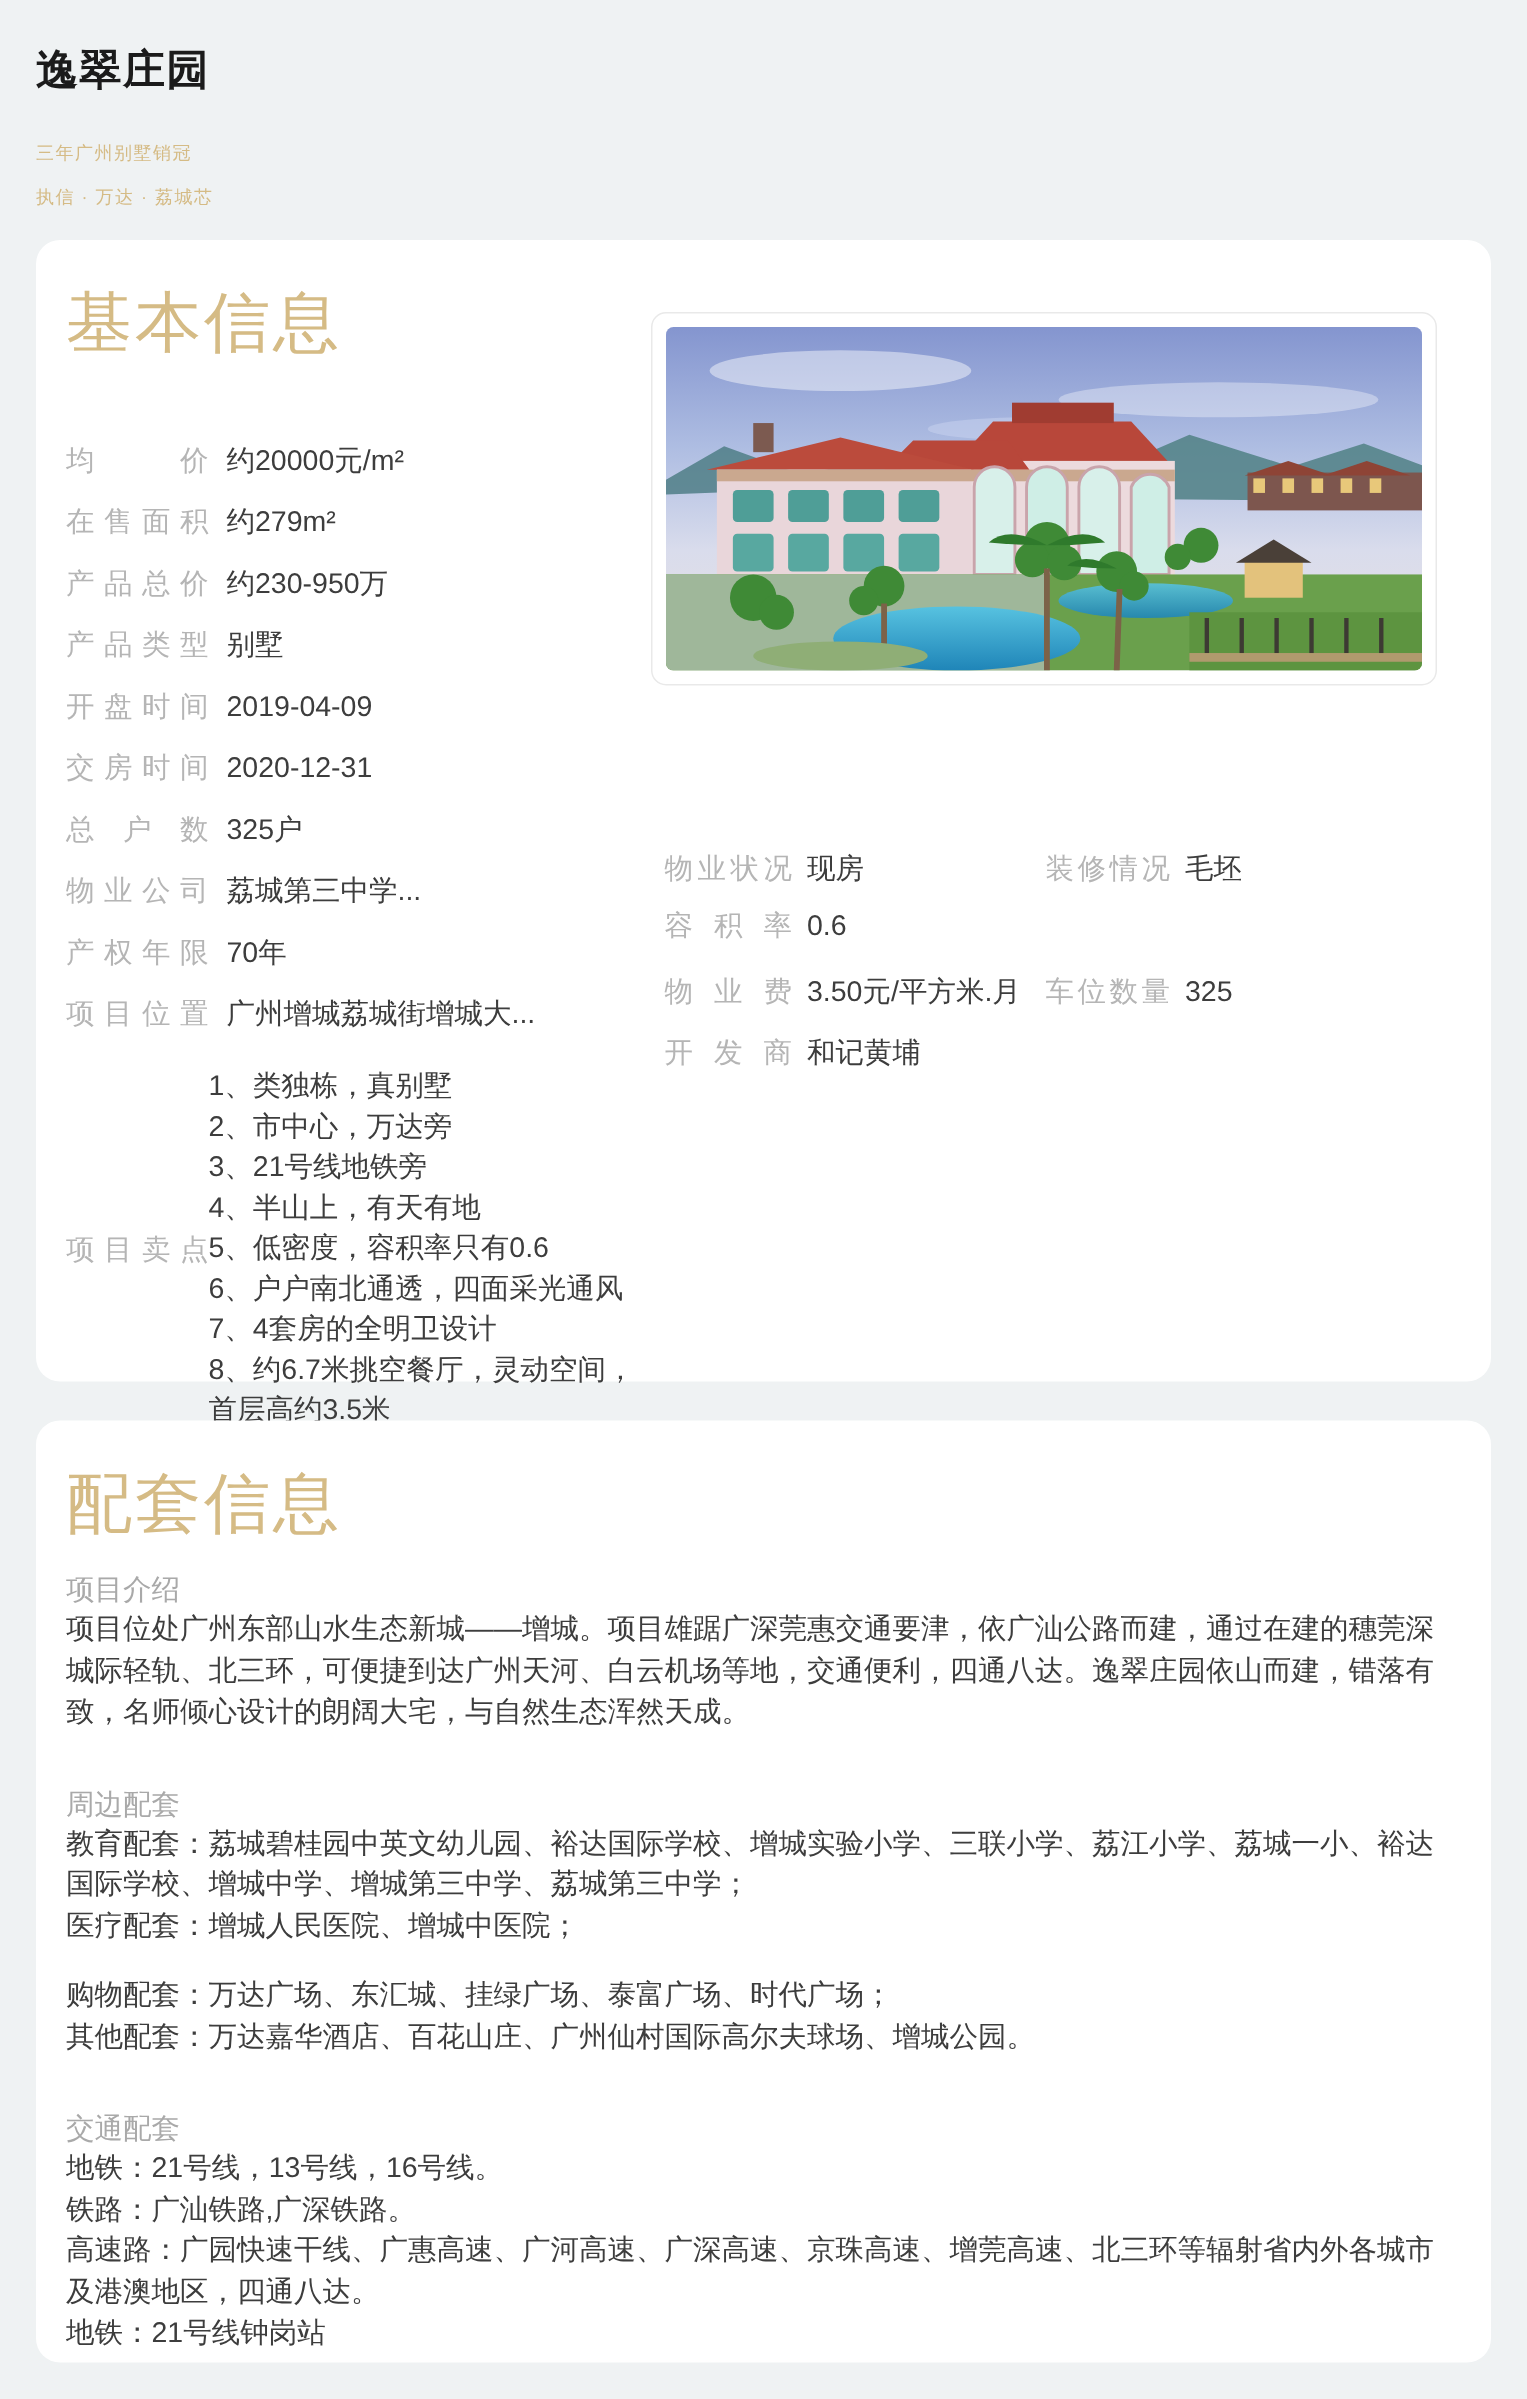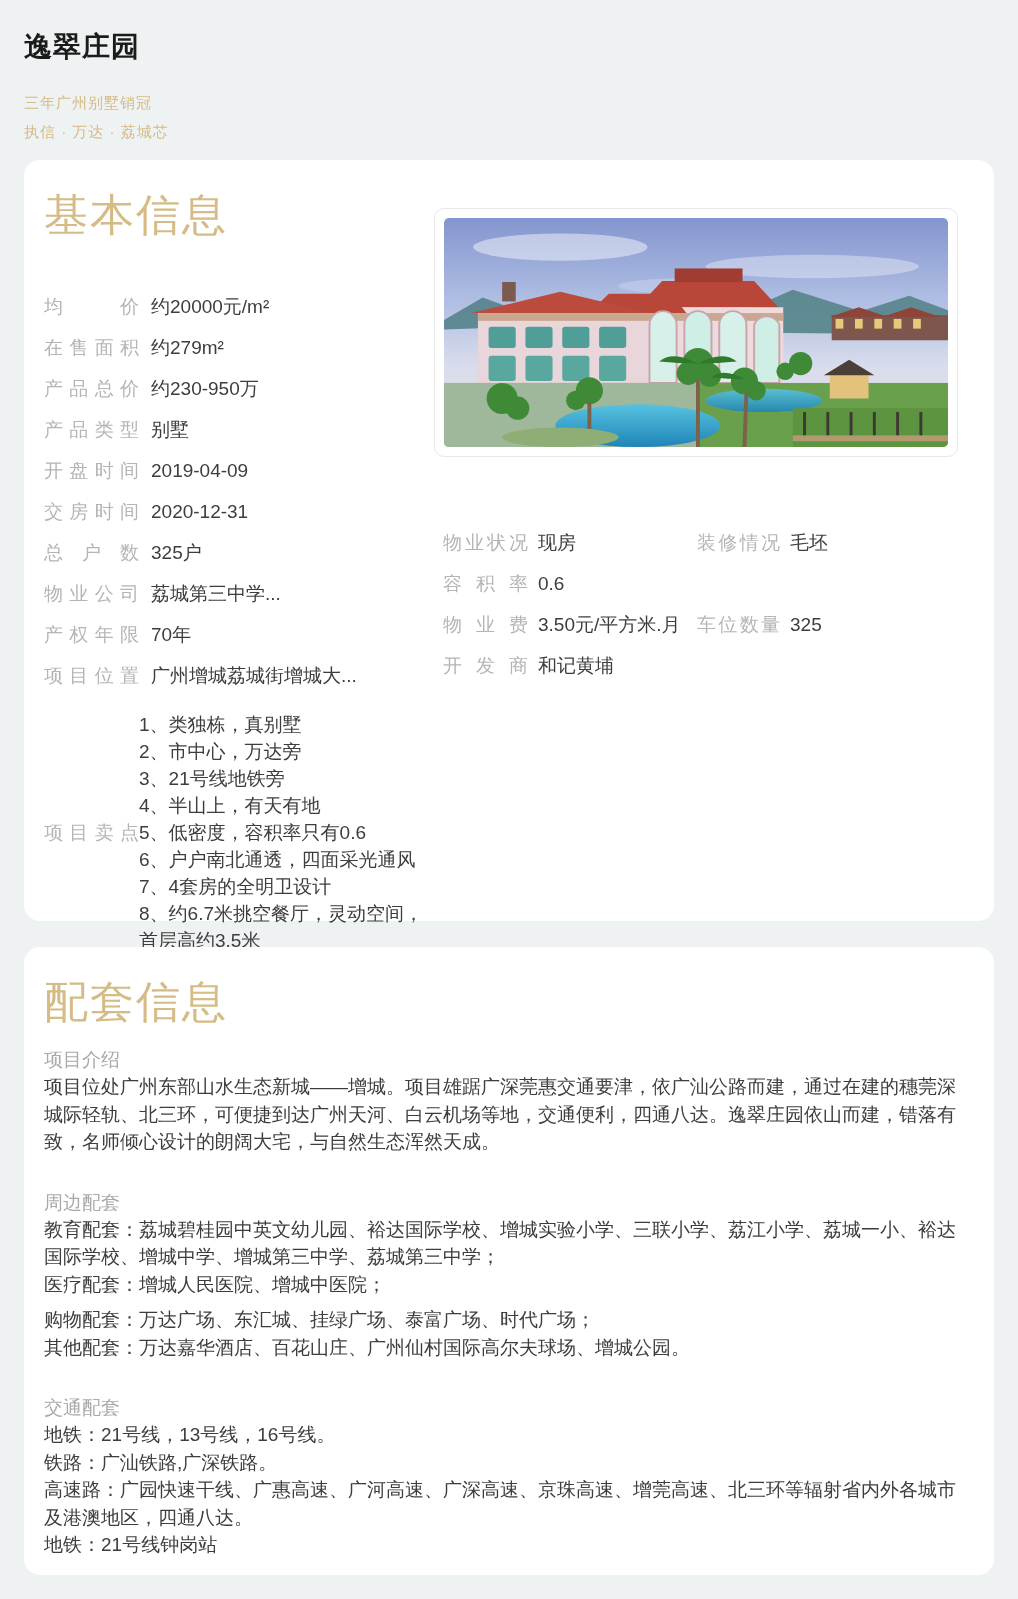--- a/index.html
+++ b/index.html
@@ -1,21 +1,21 @@
 <!DOCTYPE html>
 <html><head>
 <meta charset="utf-8">
 <style>
   * { margin:0; padding:0; box-sizing:border-box; }
   html,body { width:1018px; background:#eff2f3; font-family:"Liberation Sans","DejaVu Sans",sans-serif; }
   body { height:1599px; position:relative; overflow:hidden; color:#3d3d3d; }
 
   .page-header { position:absolute; left:24px; top:28px; }
   .page-title { font-size:28px; font-weight:bold; color:#1b1b1b; letter-spacing:1px; }
-  .page-subtitle { margin-top:22px; font-size:15px; line-height:29px; color:#d5bb85; letter-spacing:1px; }
+  .page-subtitle { margin-top:22px; font-size:12px; line-height:29px; color:#d5bb85; letter-spacing:1px; }
 
   .card { position:absolute; left:24px; width:970px; background:#ffffff; border-radius:16px;padding-left:28px; }
   .card1 { top:160px; height:761px; }
   .card2 { top:947px; height:628px; }
 
   .section-title { position:absolute; left:20px; top:26px; font-size:44px; font-weight:400; color:#d5bb85; letter-spacing:2px; }
 
   
   .left-fields { position:absolute; left:20px; top:134px; width:395px; }
   .frow { display:flex; align-items:baseline; height:41px; font-size:19px; }
@@ -28,21 +28,21 @@
   .photo-frame { position:absolute; right:36px; top:48px; width:524px; height:249px; border:1px solid #e9e9e9; border-radius:10px; padding:9px; background:#fff; }
   .photo-frame svg { display:block; width:100%; height:100%; border-radius:5px; }
 
   
   .right-fields { position:absolute; left:419px; top:370px; width:535px; }
   .rrow { display:flex; align-items:baseline; height:41px; font-size:19px; }
   .rcell1 { display:flex; align-items:baseline; width:254px; flex:0 0 254px; }
   .rcell2 { display:flex; align-items:baseline; flex:1; }
   .rlbl1 { display:inline-block; width:85px; flex:0 0 85px; color:#b5b5b5; text-align:justify; text-align-last:justify; }
   .rlbl2 { display:inline-block; width:83px; flex:0 0 83px; color:#b5b5b5; text-align:justify; text-align-last:justify; }
-  .rval { margin-left:10px; color:#3d3d3d; }
+  .rval { margin-left:10px; color:#3d3d3d;margin-top:36px; }
 
   
   .c2-body { position:absolute; left:20px; top:100px; width:930px; font-size:19px; }
   .sub-label { color:#a9a9a9; font-size:19px; }
   .para { line-height:27.5px; color:#3d3d3d; }
   .group-gap { margin-top:34px; }
   .line-gap { margin-top:6px; }
 </style>
 </head>
 <body>
@@ -252,21 +252,21 @@
   <div class="c2-body">
 
     <div class="sub-label">项目介绍</div>
     <p class="para">项目位处广州东部山水生态新城——增城。项目雄踞广深莞惠交通要津，依广汕公路而建，通过在建的穗莞深城际轻轨、北三环，可便捷到达广州天河、白云机场等地，交通便利，四通八达。逸翠庄园依山而建，错落有致，名师倾心设计的朗阔大宅，与自然生态浑然天成。</p>
 
     <div class="sub-label group-gap">周边配套</div>
     <p class="para">
       <span>教育配套：荔城碧桂园中英文幼儿园、裕达国际学校、增城实验小学、三联小学、荔江小学、荔城一小、裕达国际学校、增城中学、增城第三中学、荔城第三中学；</span><br>
       <span>医疗配套：增城人民医院、增城中医院；</span>
     </p>
-    <p class="para line-gap" style="margin-top:8px;">购物配套：万达广场、东汇城、挂绿广场、泰富广场、时代广场；</p>
+    <p class="para line-gap" style="margin-top:19px;">购物配套：万达广场、东汇城、挂绿广场、泰富广场、时代广场；</p>
     <p class="para" style="margin-top:0;">其他配套：万达嘉华酒店、百花山庄、广州仙村国际高尔夫球场、增城公园。</p>
 
     <div class="sub-label group-gap">交通配套</div>
     <p class="para">
       <span>地铁：21号线，13号线，16号线。</span><br>
       <span>铁路：广汕铁路,广深铁路。</span><br>
       <span>高速路：广园快速干线、广惠高速、广河高速、广深高速、京珠高速、增莞高速、北三环等辐射省内外各城市及港澳地区，四通八达。</span><br>
       <span>地铁：21号线钟岗站</span>
     </p>
   </div>

